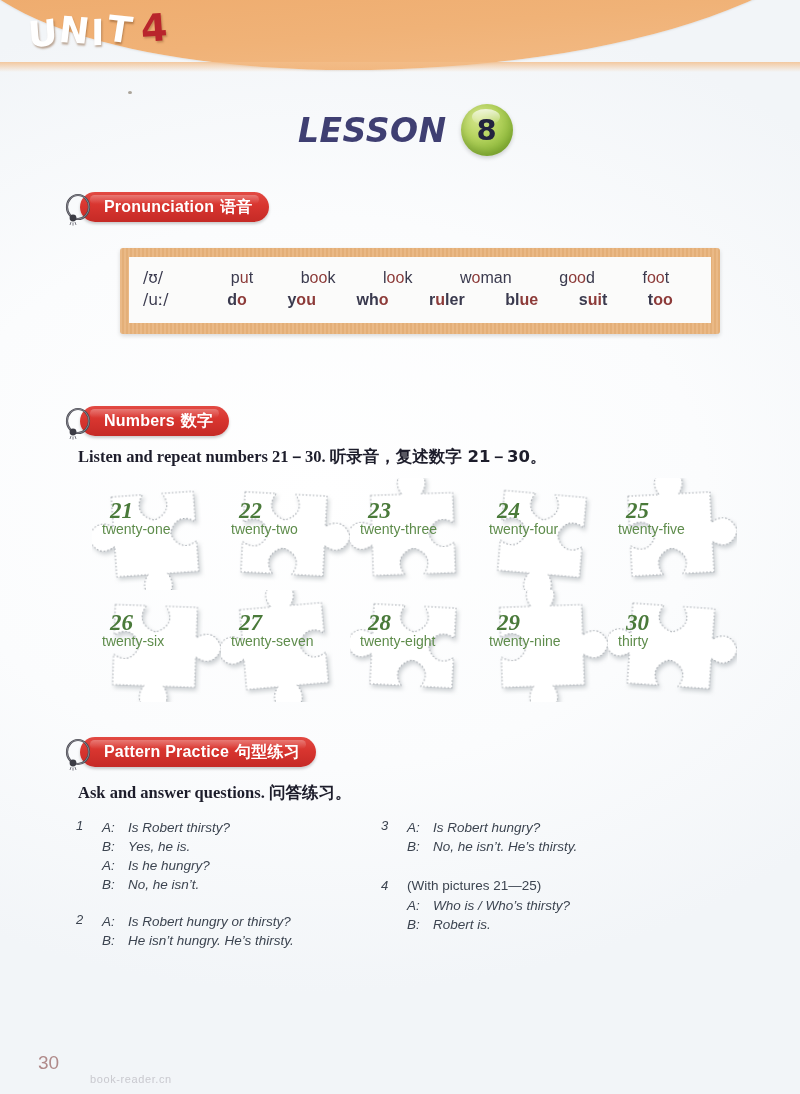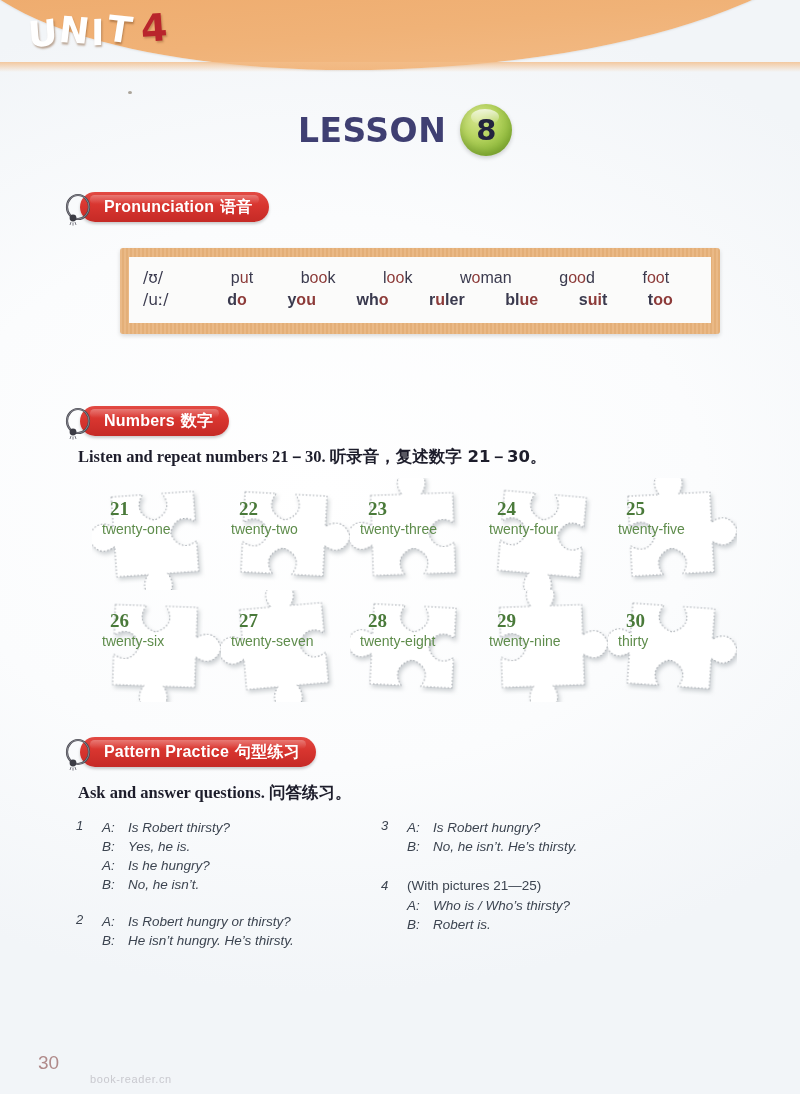--- a/index.html
+++ b/index.html
@@ -87,20 +87,21 @@
     display: flex;
     align-items: center;
     gap: 14px;
   }
   .lesson-text {
     font-family: "DejaVu Sans", sans-serif;
     font-size: 33px;
     font-weight: 700;
     letter-spacing: 0.5px;
     color: #3f3f72;
+    font-style: italic;
   }
   .lesson-ball {
     position: relative;
     width: 52px;
     height: 52px;
     border-radius: 50%;
     background: radial-gradient(circle at 34% 28%, #d4e58c 0%, #b6d45f 38%, #8fba3c 72%, #79a630 100%);
     box-shadow: 0 2px 4px rgba(0,0,0,0.18), inset 0 -4px 8px rgba(80,110,30,0.35);
     display: flex;
     align-items: center;
@@ -246,24 +247,25 @@
   .puzzle-cell svg {
     position: absolute;
     left: 0; top: 0;
     width: 129px;
     height: 112px;
   }
   .pz-num {
     position: absolute;
     font-family: "Liberation Serif", serif;
     font-weight: 700;
-    font-size: 19px;
+    font-size: 23px;
     color: #4a7a3a;
     left: 18px;
     top: 20px;
+    font-style: italic;
   }
   .pz-word {
     position: absolute;
     font-family: "Liberation Sans", sans-serif;
     font-size: 14px;
     color: #5e8c4b;
     left: 10px;
     top: 43px;
     white-space: nowrap;
   }

